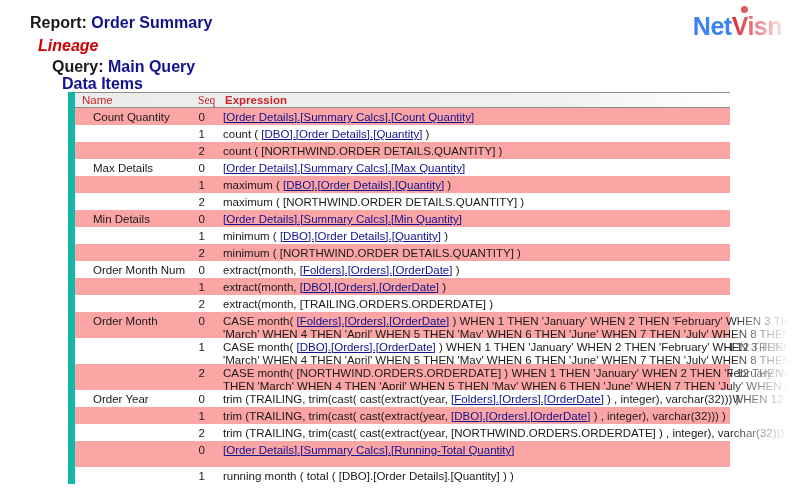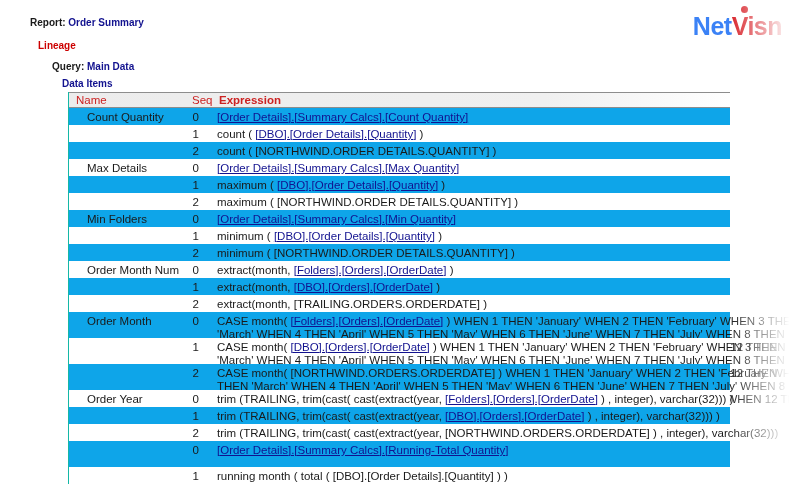--- a/index.html
+++ b/index.html
@@ -46,40 +46,40 @@
     font-size: 25px;
     color: #3d3d3d;
     font-weight: normal;
     letter-spacing: 0.2px;
     pointer-events: none;
   }
 
   
   .tree { position: absolute; left: 0; top: 0; }
   .tree-row {
-    font-size: 10px;
+    font-size: 16px;
     font-weight: bold;
     white-space: nowrap;
     line-height: 14px;
   }
   .tree-row .lbl { color: #1a1a1a; font-weight: bold; }
   .tree-row .val { color: #12128f; font-weight: bold; }
   .tree-row.lineage { color: #cc0000; font-weight: bold; }
 
   #report-row   { position: absolute; left: 30px; top: 16px; }
-  #lineage-row  { position: absolute; left: 38px; top: 39px; }
+  #lineage-row  { position: absolute; left: 38px; top: 39px; font-style: italic; }
   #query-row    { position: absolute; left: 52px; top: 60px; }
   #dataitems-row{ position: absolute; left: 62px; top: 77px; }
 
   
   .grid {
     position: absolute;
     left: 68px; top: 92px;
     width: 662px;
-    border-left: 1px solid #14b8a6;
+    border-left: 7px solid #14b8a6;
     border-right: 0;
   }
   .grid-head {
     position: relative;
     height: 16px;
     background: linear-gradient(to right, #ececec 0%, #f0f0f0 72%, #ffffff 100%);
     border-top: 1px solid #8d8d8d;
     border-bottom: 1px solid #8d8d8d;
   }
   .grid-head::after{
@@ -88,31 +88,31 @@
     background: linear-gradient(to right, #8d8d8d 0%, #8d8d8d 72%, rgba(255,255,255,0) 100%);
   }
   .grid-head .hcell {
     position: absolute;
     top: 1px;
     font-size: 11.5px;
     color: #cc2222;
     white-space: nowrap;
   }
   .h-name { left: 7px; }
-  .h-seq  { left: 123px; }
+  .h-seq  { left: 123px; font-family: Liberation Serif, serif; }
   .h-expr { left: 150px; font-weight: bold; }
 
   .grid-body { position: relative; }
 
   .row {
     position: relative;
     min-height: 17px;
     border-bottom: 0;
   }
-  .row.stripe { background: #0ea5e9; }
+  .row.stripe { background: #fca5a5; }
   .row.plain  { background: #ffffff; }
 
   .cell-name {
     position: absolute;
     left: 18px;
     top: 3px;
     width: 100px;
     font-size: 11.5px;
     color: #1a1a1a;
     line-height: 12px;
@@ -167,21 +167,21 @@
 
 
   <div class="tree">
     <div class="tree-row" id="report-row">
       <span class="lbl">Report:</span>
       <span class="val">Order Summary</span>
     </div>
     <div class="tree-row lineage" id="lineage-row">Lineage</div>
     <div class="tree-row" id="query-row">
       <span class="lbl">Query:</span>
-      <span class="val">Main Data</span>
+      <span class="val">Main Query</span>
     </div>
     <div class="tree-row" id="dataitems-row">
       <span class="val">Data Items</span>
     </div>
   </div>
 
   <div class="grid">
     <div class="grid-head">
       <span class="hcell h-name">Name</span>
       <span class="hcell h-seq">Seq</span>
@@ -212,21 +212,21 @@
           <div class="cell-name"></div>
           <div class="cell-seq">1</div>
           <div class="cell-expr"><span>maximum ( </span><span class="lnk">[DBO].[Order Details].[Quantity]</span><span> )</span></div>
         </div>
         <div class="row plain" style="height: 17px;">
           <div class="cell-name"></div>
           <div class="cell-seq">2</div>
           <div class="cell-expr"><span>maximum ( [NORTHWIND.ORDER DETAILS.QUANTITY] )</span></div>
         </div>
         <div class="row stripe" style="height: 17px;">
-          <div class="cell-name">Min Folders</div>
+          <div class="cell-name">Min Details</div>
           <div class="cell-seq">0</div>
           <div class="cell-expr"><span class="lnk">[Order Details].[Summary Calcs].[Min Quantity]</span></div>
         </div>
         <div class="row plain" style="height: 17px;">
           <div class="cell-name"></div>
           <div class="cell-seq">1</div>
           <div class="cell-expr"><span>minimum ( </span><span class="lnk">[DBO].[Order Details].[Quantity]</span><span> )</span></div>
         </div>
         <div class="row stripe" style="height: 17px;">
           <div class="cell-name"></div>

